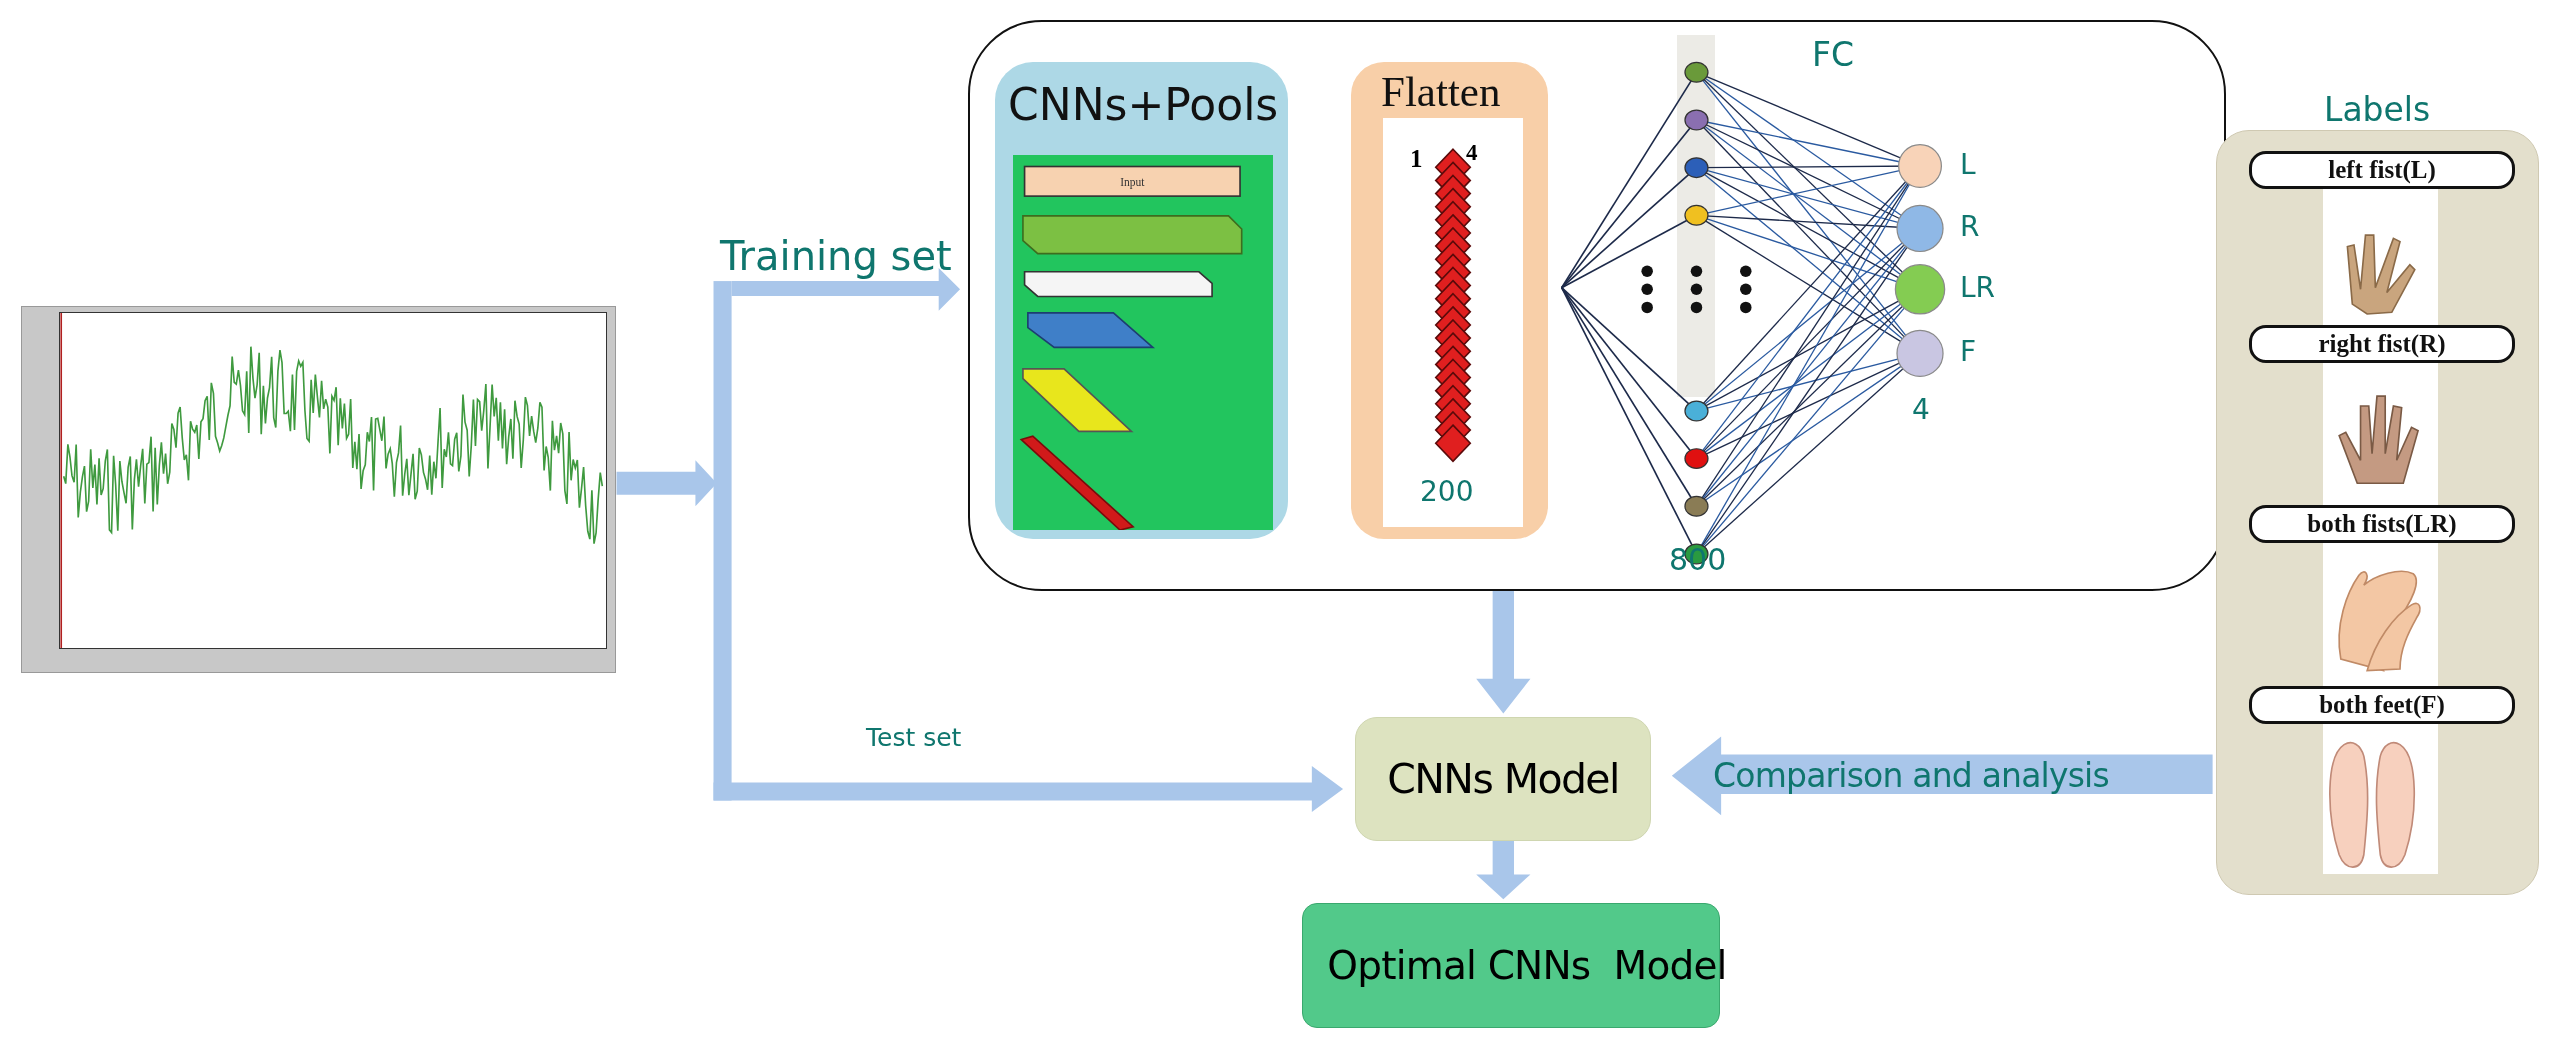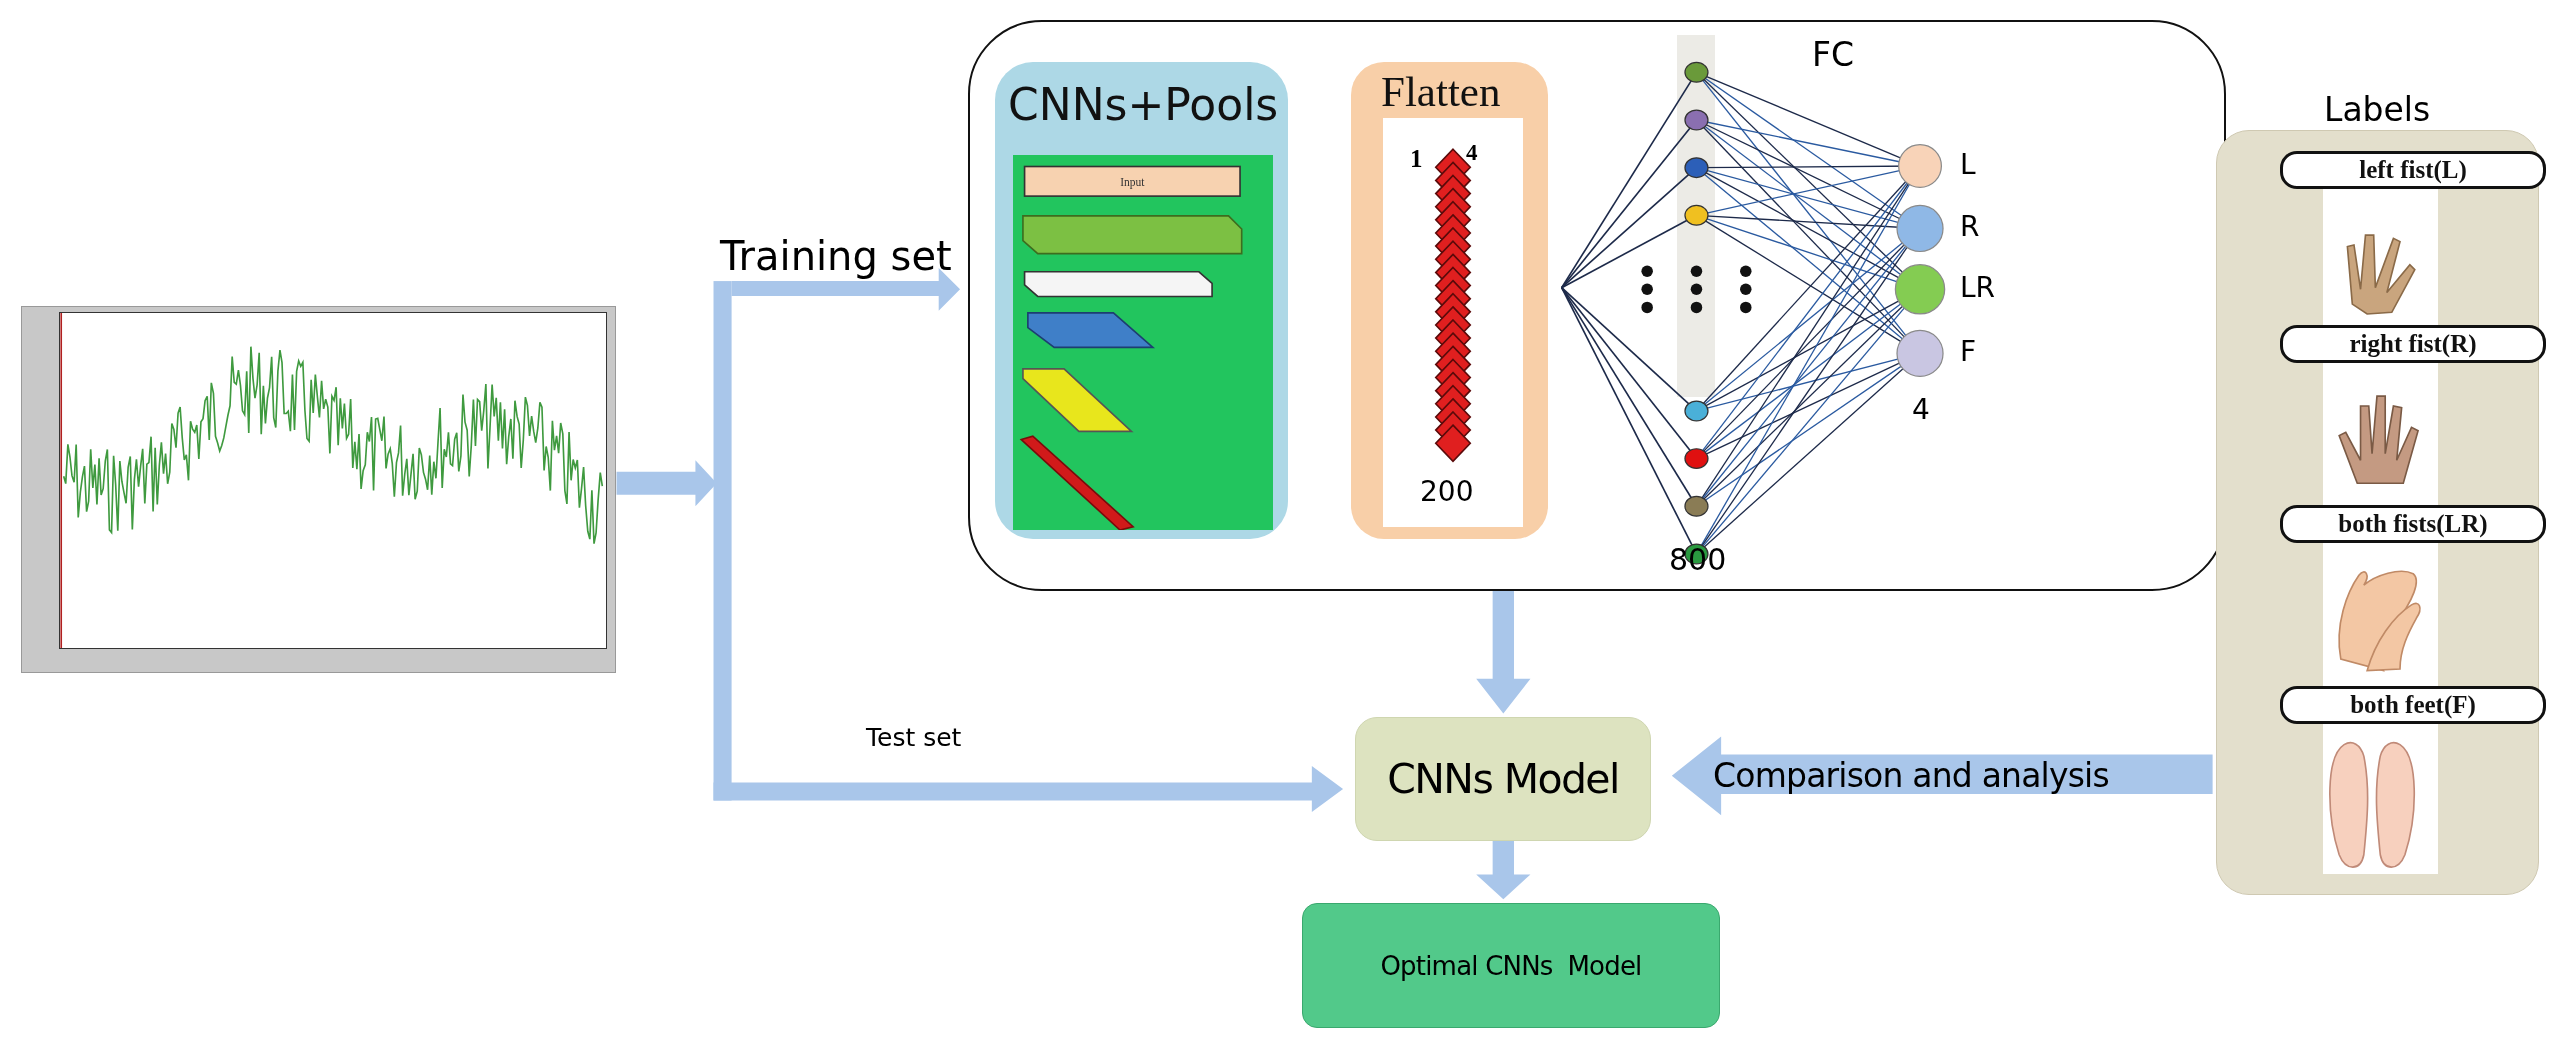--- a/index.html
+++ b/index.html
@@ -1,32 +1,32 @@
 <!DOCTYPE html>
 <html style="font-size:13px"><head>
 <meta charset="utf-8">
 <style>
   html, body { margin:0; padding:0; background:#ffffff; }
   body { width:2576px; height:1052px; position:relative; overflow:hidden; font-family:"DejaVu Sans", sans-serif; }
   .abs { position:absolute; }
   svg.layer { position:absolute; left:0; top:0; }
-  .label { font-family:"DejaVu Sans", sans-serif; color:#000000; white-space:nowrap; }
+  .label { font-family:"DejaVu Sans", sans-serif; color:#0f766e; white-space:nowrap; }
   .cap-label { font-family:"Liberation Serif", serif; font-weight:bold; color:#111; }
   .sig-frame { left:21.4px; top:306px; width:593px; height:365px; background:#c8c8c8; border:0.8px solid #999; }
   .sig-plot { left:59px; top:312px; width:546px; height:335px; background:#fff; border:0.8px solid #333; }
   .main-box { left:968px; top:20px; width:1254px; height:567px; border:2.5px solid #111; border-radius:74px; background:#fff; }
   .conv-box { left:995px; top:62px; width:293px; height:477px; background:#add8e6; border-radius:38px; }
   .conv-inner { left:1013px; top:155px; width:260px; height:375px; background:#22c55e; }
   .flat-box { left:1351px; top:62px; width:197px; height:477px; background:#f8cfa8; border-radius:33px; }
   .flat-inner { left:1383px; top:118px; width:140px; height:409px; background:#fff; }
   .cnn-box { left:1355px; top:717px; width:294px; height:122px; background:#dde3c0; border:1.6px solid #cfd6b0; border-radius:22px; }
   .opt-box { left:1302px; top:903px; width:416px; height:123px; background:#52c98a; border:1.6px solid #3aa86e; border-radius:15px; }
   .labels-panel { left:2216px; top:130px; width:321px; height:763px; background:#e3dfcc; border:1.6px solid #cfc9b2; border-radius:33px; }
   .label-strip { left:2323px; top:151px; width:115px; height:723px; background:#fff; }
-  .label-tag { position:absolute; left:2249px; width:266px; height:38px; background:#fff; border:3.3px solid #111; border-radius:17px; box-sizing:border-box; display:flex; align-items:center; justify-content:center; font-size:25px;margin-left:31px; }
+  .label-tag { position:absolute; left:2249px; width:266px; height:38px; background:#fff; border:3.3px solid #111; border-radius:17px; box-sizing:border-box; display:flex; align-items:center; justify-content:center; font-size:25px; }
   .fc-band { left:1677px; top:35px; width:38px; height:362px; background:#ecebe6; }
 </style>
 </head>
 <body>
 
 <svg class="layer" width="2576" height="1052" viewBox="0 0 3134 1280">
 
   <polygon fill="#a9c6ea" points="750,574 846,574 846,560 872,588 846,616 846,602 750,602"></polygon>
 
   <rect x="868" y="342" width="22" height="632" fill="#a9c6ea"></rect>
@@ -184,21 +184,21 @@
     <div class="abs label" style="left: 1960px; top: 148px; font-size: 28px;">L</div>
     <div class="abs label" style="left: 1960px; top: 210px; font-size: 28px;">R</div>
     <div class="abs label" style="left: 1960px; top: 271px; font-size: 28px;">LR</div>
     <div class="abs label" style="left: 1960px; top: 335px; font-size: 28px;">F</div>
   </div>
 
 <div class="abs cnn-box">
   <div style="width:100%; height:100%; display:flex; align-items:center; justify-content:center; font-size:41px; letter-spacing:-1.6px;">CNNs Model</div>
 </div>
 <div class="abs opt-box">
-  <div style="width:100%; height:100%; display:flex; align-items:center; justify-content:center; font-size:26px; letter-spacing:-0.8px; white-space:pre;">Optimal CNNs  Model</div>
+  <div style="width:100%; height:100%; display:flex; align-items:center; justify-content:center; font-size:39px; letter-spacing:-0.8px; white-space:pre;padding-left:16px;">Optimal CNNs  Model</div>
 </div>
 
 <div class="abs label" style="left:2324px; top:90px; font-size:33px;">Labels</div>
 <div class="abs labels-panel"></div>
 <div class="abs label-strip"></div>
 
 <div class="label-tag cap-label" style="top:151px;">left fist(L)</div>
 <div class="label-tag cap-label" style="top:325px;">right fist(R)</div>
 <div class="label-tag cap-label" style="top:505px;">both fists(LR)</div>
 <div class="label-tag cap-label" style="top:686px;">both feet(F)</div>

